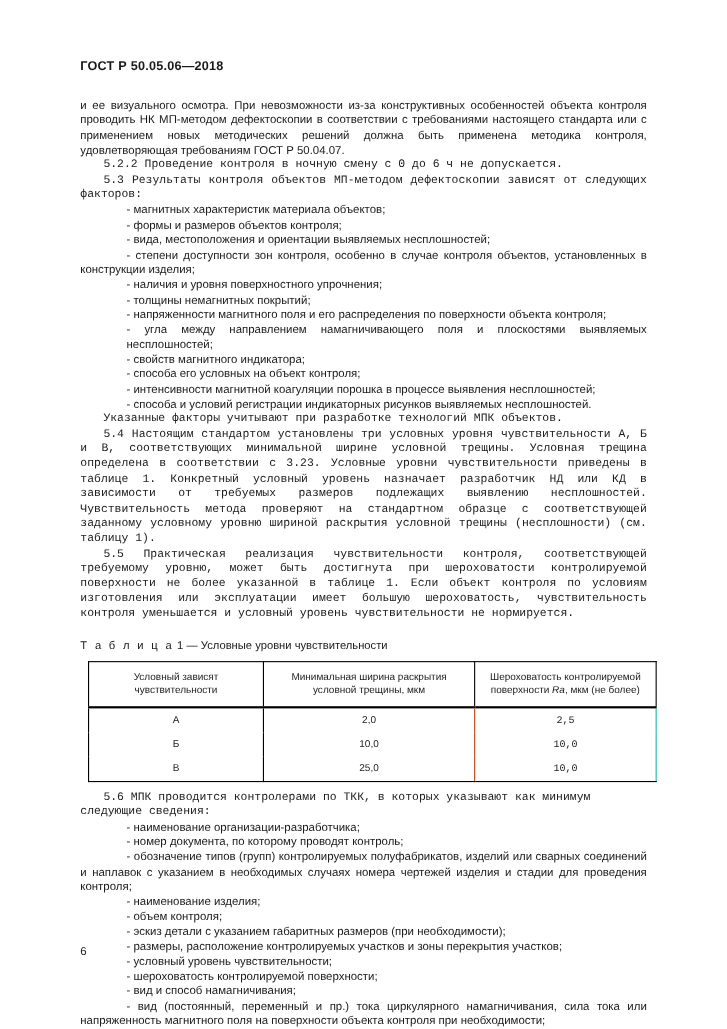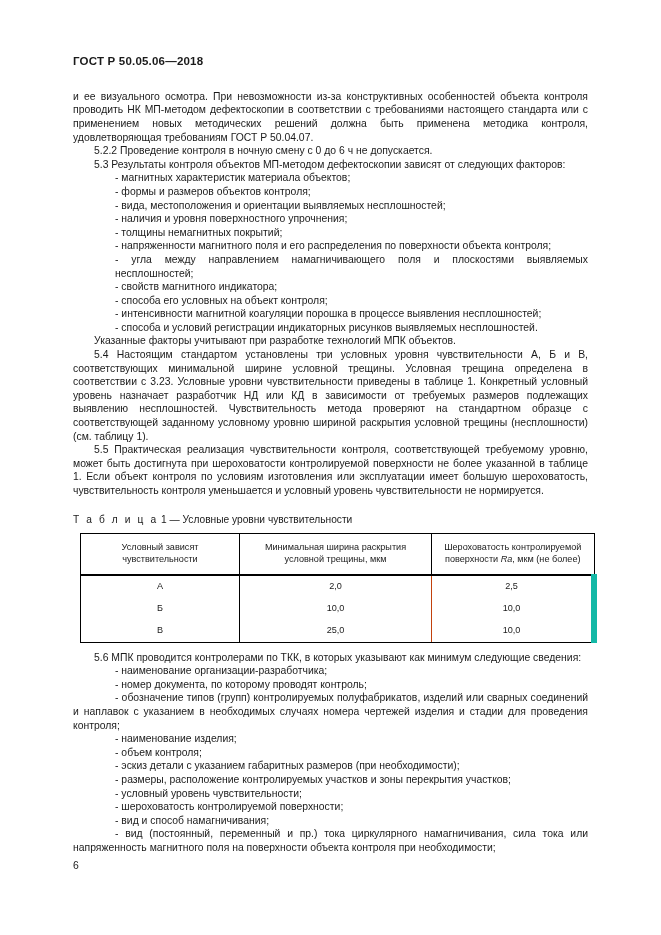--- a/index.html
+++ b/index.html
@@ -37,20 +37,21 @@
     line-height: 13.6px;
     text-align: justify;
     text-justify: inter-word;
   }
   p.para {
     margin: 0;
     text-indent: 0;
   }
   p.para.indent {
     text-indent: 21px;
+    font-family: Liberation Mono, monospace;
   }
   p.dash {
     margin: 0;
     padding-left: 42px;
     text-indent: 0;
     text-align: justify;
   }
   p.dash.hang {
     padding-left: 0;
     text-indent: 42px;
@@ -90,21 +91,21 @@
   table.gost tbody td {
     height: 22px;
     border-top: none;
     border-bottom: none;
   }
   table.gost tbody tr:last-child td {
     border-bottom: 1px solid #000;
   }
   table.gost tbody td.c1 { border-left: 1px solid #000; border-right: 1px solid #000; }
   table.gost tbody td.c2 { border-right: 1px solid #c2410c; }
-  table.gost tbody td.c3 { border-right: 6px solid #14b8a6; }
+  table.gost tbody td.c3 { border-right: 1px solid #14b8a6; font-family: Liberation Mono, monospace; }
   .ital { font-style: italic; margin-top: 48px; }
   .after-table {
     margin-top: 8px;
   }
   .page-number {
     position: absolute;
     left: 73px;
     bottom: 64px;
     font-size: 10.4px;
   }
@@ -120,20 +121,21 @@
 
     <p class="para">и ее визуального осмотра. При невозможности из-за конструктивных особенностей объекта контроля проводить НК МП-методом дефектоскопии в соответствии с требованиями настоящего стандарта или с применением новых методических решений должна быть применена методика контроля, удовлетворяющая требованиям ГОСТ Р 50.04.07.</p>
 
     <p class="para indent">5.2.2 Проведение контроля в ночную смену с 0 до 6 ч не допускается.</p>
 
     <p class="para indent">5.3 Результаты контроля объектов МП-методом дефектоскопии зависят от следующих факторов:</p>
 
     <p class="dash nojust">- магнитных характеристик материала объектов;</p>
     <p class="dash nojust">- формы и размеров объектов контроля;</p>
     <p class="dash nojust">- вида, местоположения и ориентации выявляемых несплошностей;</p>
+    <p class="dash hang">- степени доступности зон контроля, особенно в случае контроля объектов, установленных в конструкции изделия;</p>
     <p class="dash nojust">- наличия и уровня поверхностного упрочнения;</p>
     <p class="dash nojust">- толщины немагнитных покрытий;</p>
     <p class="dash nojust">- напряженности магнитного поля и его распределения по поверхности объекта контроля;</p>
     <p class="dash nojust">- угла между направлением намагничивающего поля и плоскостями выявляемых несплошностей;</p>
     <p class="dash nojust">- свойств магнитного индикатора;</p>
     <p class="dash nojust">- способа его условных на объект контроля;</p>
     <p class="dash nojust">- интенсивности магнитной коагуляции порошка в процессе выявления несплошностей;</p>
     <p class="dash nojust">- способа и условий регистрации индикаторных рисунков выявляемых несплошностей.</p>
 
     <p class="para indent nojust">Указанные факторы учитывают при разработке технологий МПК объектов.</p>

